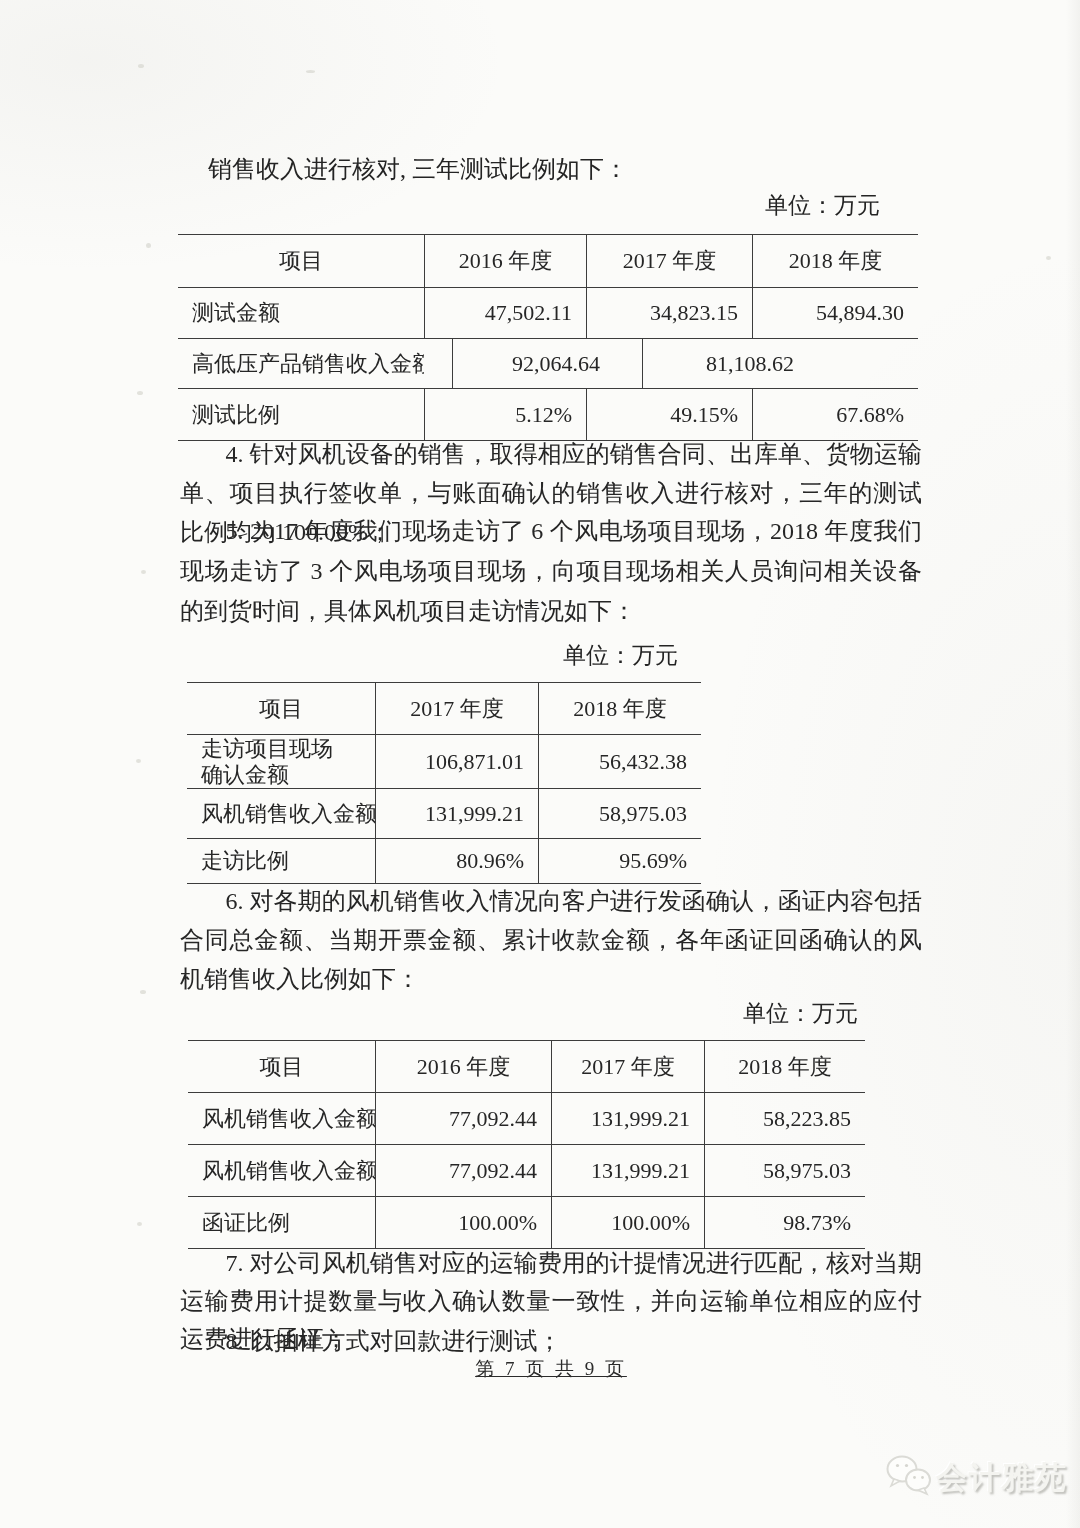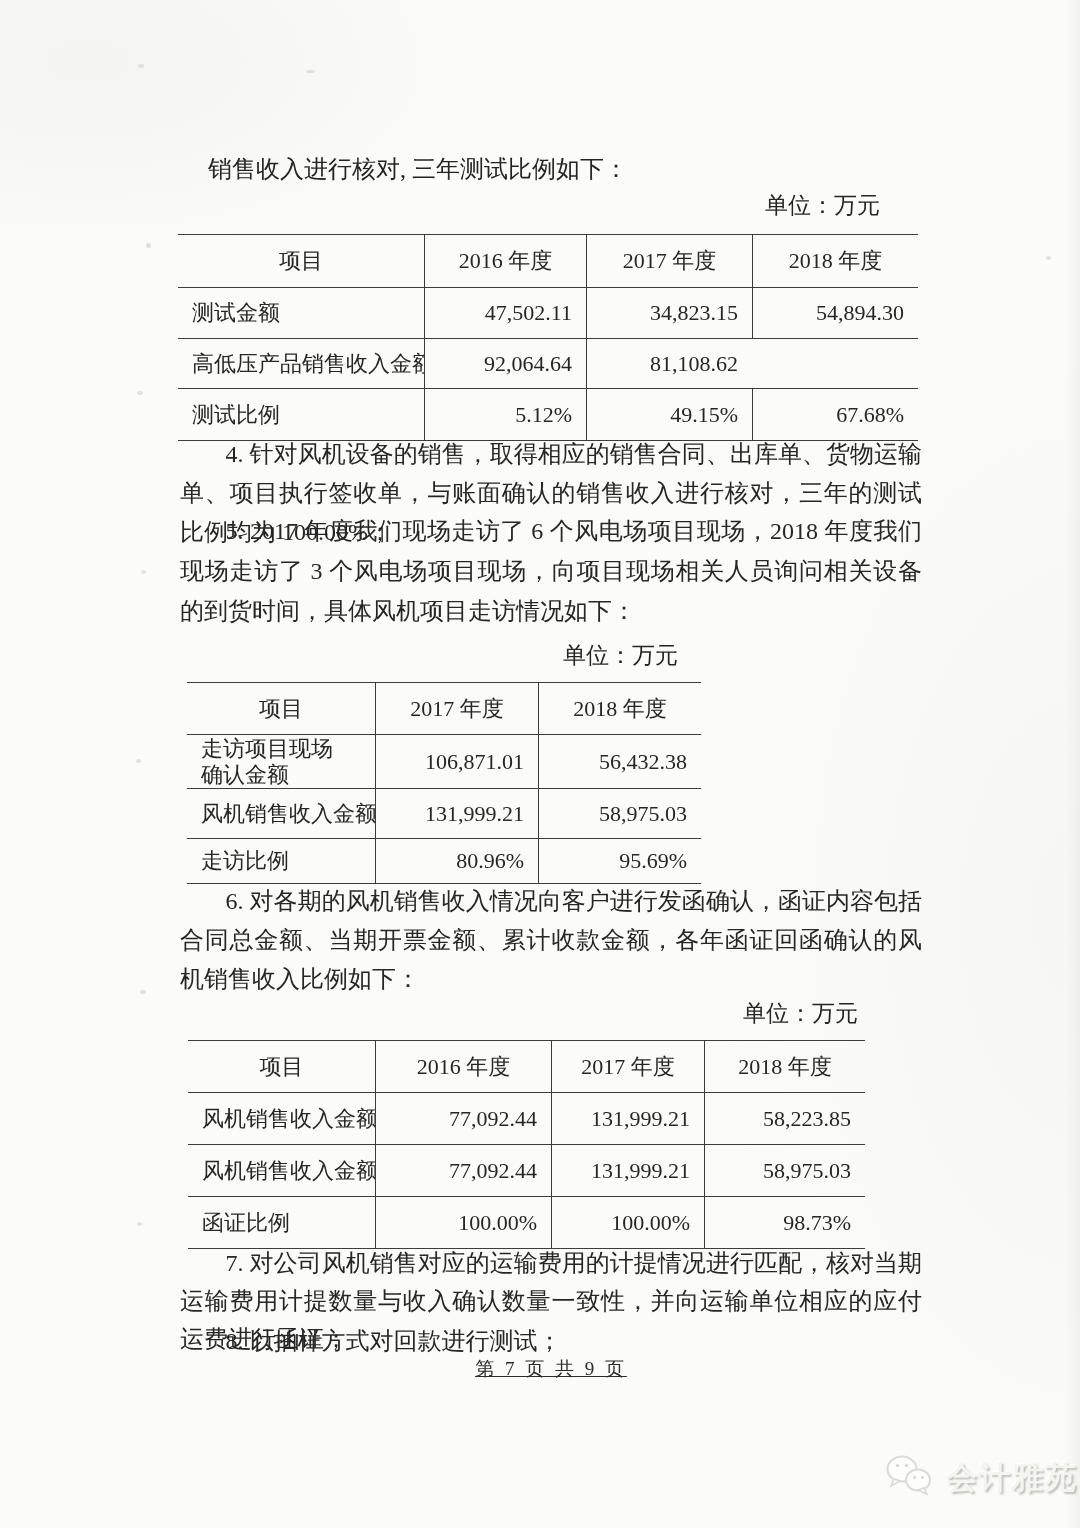--- a/index.html
+++ b/index.html
@@ -40,21 +40,21 @@
             padding-left:14px;line-height:26px;}
   .cell.lab span{display:block;white-space:nowrap;}
   
   .footer{
     position:absolute;left:180px;width:742px;top:1356px;
     text-align:center;font-size:19px;letter-spacing:3px;color:#2b2b2b;text-decoration:underline;
   }
   
   .watermark{
     position:absolute;left:884px;top:1450px;height:56px;
-    display:flex;align-items:center;gap:10px;
+    display:flex;align-items:center;
   }
   .wm-text{
     font-size:31px;letter-spacing:2px;font-weight:bold;
     color:#f4f4f0;
     text-shadow:2px 2px 2px rgba(148,148,140,.55), -1px -1px 0 #ffffff;
     white-space:nowrap;
   }
   
   .speck{position:absolute;background:#d4d4cd;border-radius:50%;opacity:.65;}
 </style>
@@ -75,21 +75,21 @@
     <div class="cell ctr">2018 年度</div>
   </div>
   <div class="row" style="height:50px;">
     <div class="cell lab">
         <span>测试金额</span>
       </div>
     <div class="cell num">47,502.11</div>
     <div class="cell num">34,823.15</div>
     <div class="cell num">54,894.30</div>
   </div>
-  <div class="row" style="height:49px;">
+  <div class="row" style="height:49px;gap:28px;">
     <div class="cell lab">
         <span>高低压产品销售收入金额</span>
       </div>
     <div class="cell num">92,064.64</div>
     <div class="cell num">81,108.62</div>
   </div>
   <div class="row" style="height:51px;">
     <div class="cell lab">
         <span>测试比例</span>
       </div>

